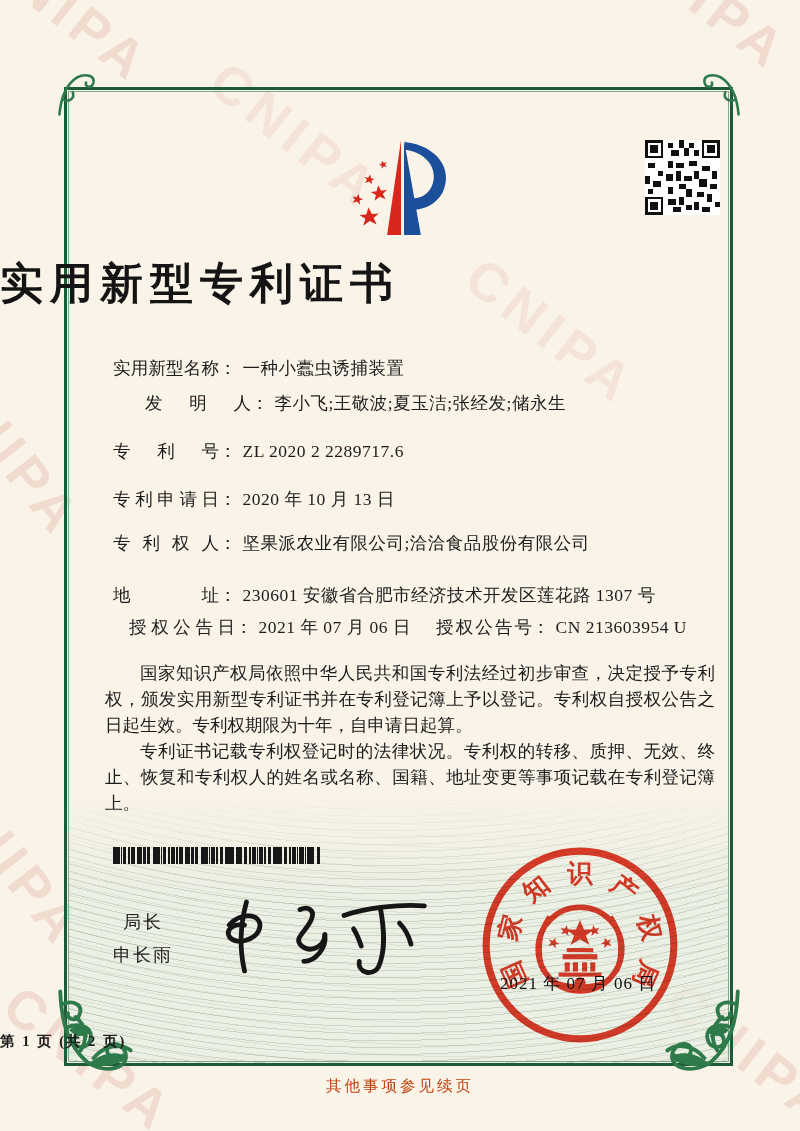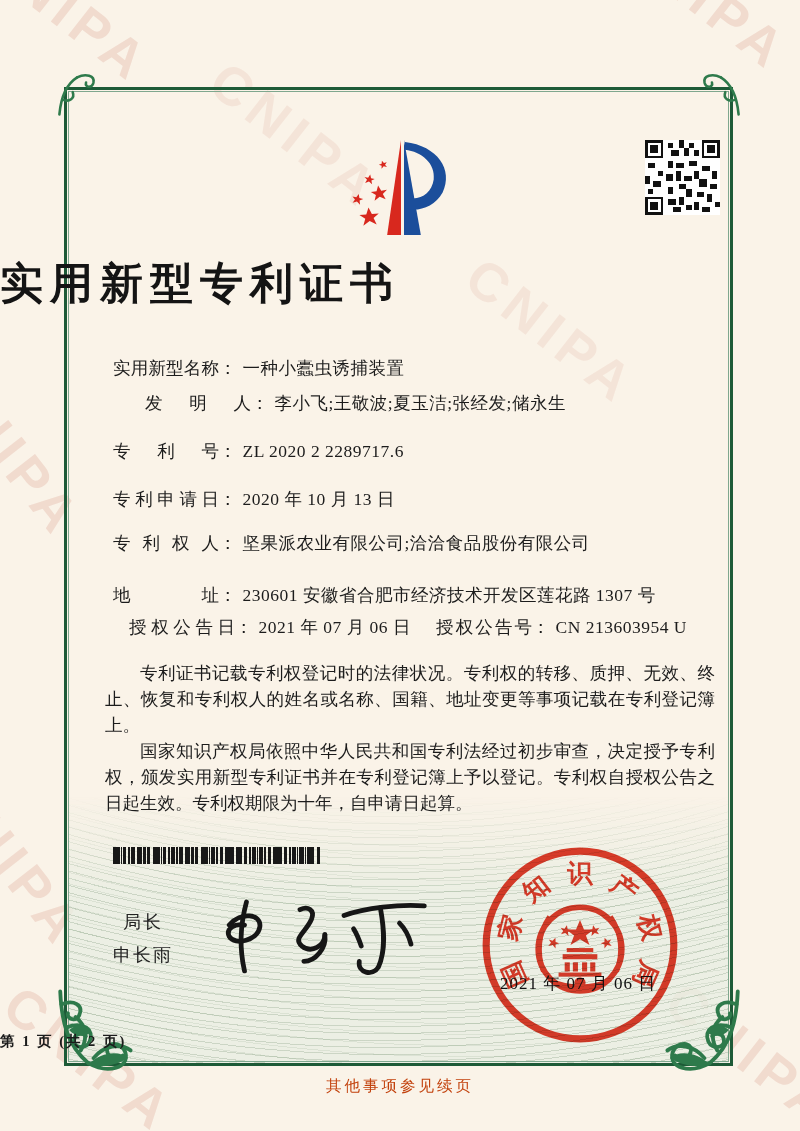--- a/index.html
+++ b/index.html
@@ -256,22 +256,22 @@
     </div>
     <div class="frow" style="top:272px;width:620px;margin-left:16px;">
       <span class="flabel">授权公告日</span><span class="fcolon">：</span><span class="fvalue">2021 年 07 月 06 日</span>
       <span class="grant-no">
         <span class="flabel">授权公告号</span><span class="fcolon">：</span><span class="fvalue">CN 213603954 U</span>
       </span>
     </div>
   </div>
 
   <div class="body-text">
+    <p>国家知识产权局依照中华人民共和国专利法经过初步审查，决定授予专利权，颁发实用新型专利证书并在专利登记簿上予以登记。专利权自授权公告之日起生效。专利权期限为十年，自申请日起算。</p>
     <p>专利证书记载专利权登记时的法律状况。专利权的转移、质押、无效、终止、恢复和专利权人的姓名或名称、国籍、地址变更等事项记载在专利登记簿上。</p>
-    <p>国家知识产权局依照中华人民共和国专利法经过初步审查，决定授予专利权，颁发实用新型专利证书并在专利登记簿上予以登记。专利权自授权公告之日起生效。专利权期限为十年，自申请日起算。</p>
   </div>
 
   <div class="barcode"></div>
 
   <div class="signer">
     <div>局长</div>
     <div>申长雨</div>
   </div>
 
   <svg class="signature" viewBox="0 0 230 95">

